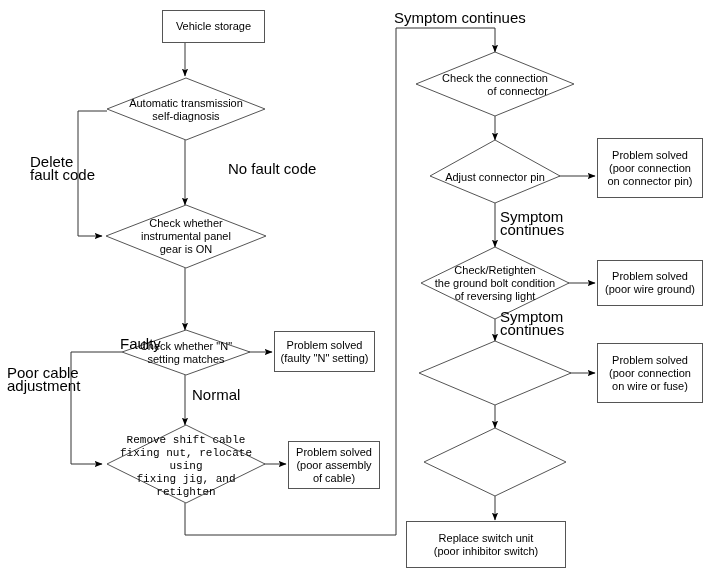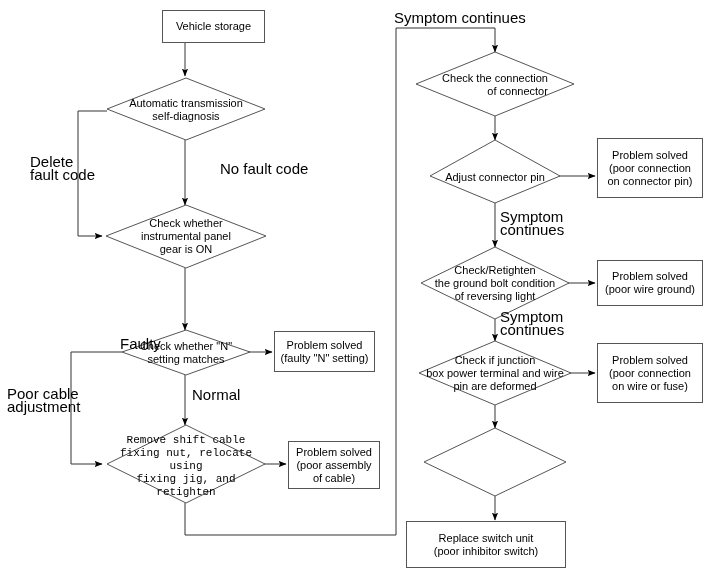--- a/index.html
+++ b/index.html
@@ -179,46 +179,41 @@
     <span>Check/Retighten
 the ground bolt condition
 of reversing light</span>
   </div>
 
   <div class="node box" style="left:597px; top:260px; width:106px; height:46px;">
     <span>Problem solved
 (poor wire ground)</span>
   </div>
 
-  <div class="node diamond-label" style="left:412px; top:352px; width:166px; height:43px;">
-    <span>Check if junction
-box power terminal and wire
-pin are deformed</span>
-  </div>
 
   <div class="node box" style="left:597px; top:343px; width:106px; height:60px;">
     <span>Problem solved
 (poor connection
 on wire or fuse)</span>
   </div>
 
 
   <div class="node box" style="left:406px; top:521px; width:160px; height:47px;">
     <span>Replace switch unit
 (poor inhibitor switch)</span>
   </div>
 
   <div class="edge-label" style="left:30px; top:155px; text-align:left;">Delete
 fault code</div>
 
-  <div class="edge-label" style="left:180px; top:162px; text-align:center;padding-left:40px;">No fault code</div>
+  <div class="edge-label" style="left:188px; top:162px; text-align:center;padding-left:40px;">No fault code</div>
 
   <div class="edge-label" style="left:72px; top:337px; text-align:left;margin-left:48px;">Faulty</div>
 
-  <div class="edge-label" style="left:7px; top:387px; text-align:left;">Poor cable
+  <div class="edge-label" style="left:7px; top:366px; text-align:left;">Poor cable
 adjustment</div>
 
   <div class="edge-label" style="left:192px; top:388px; text-align:left;">Normal</div>
 
   <div class="edge-label" style="left:394px; top:11px; text-align:left;">Symptom continues</div>
 
   <div class="edge-label" style="left:500px; top:210px; text-align:left;">Symptom
 continues</div>
 
   <div class="edge-label" style="left:500px; top:310px; text-align:left;">Symptom

